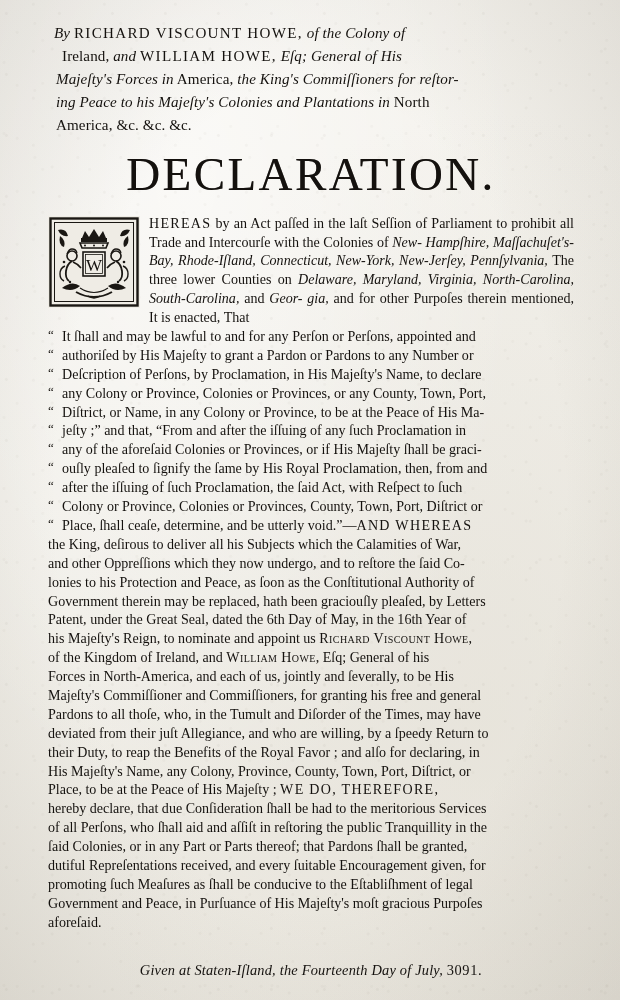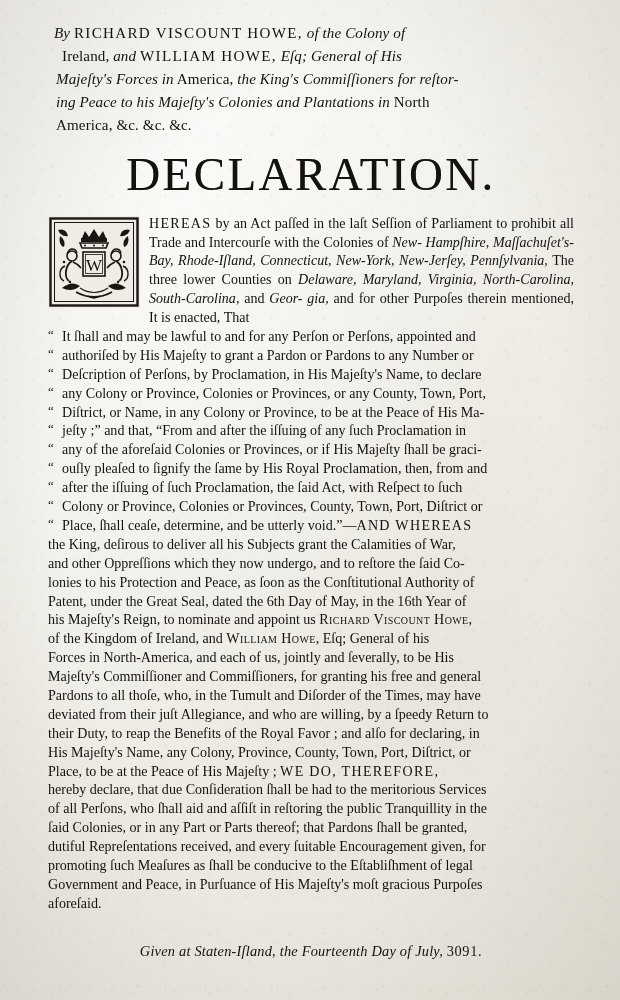--- a/index.html
+++ b/index.html
@@ -213,23 +213,24 @@
         <span class="qline">Diſtrict, or Name, in any Colony or Province, to be at the Peace of His Ma-</span>
         <span class="qline">jeſty ;” and that, “From and after the iſſuing of any ſuch Proclamation in</span>
         <span class="qline">any of the aforeſaid Colonies or Provinces, or if His Majeſty ſhall be graci-</span>
         <span class="qline">ouſly pleaſed to ſignify the ſame by His Royal Proclamation, then, from and</span>
         <span class="qline">after the iſſuing of ſuch Proclamation, the ſaid Act, with Reſpect to ſuch</span>
         <span class="qline">Colony or Province, Colonies or Provinces, County, Town, Port, Diſtrict or</span>
         <span class="qline">Place, ſhall ceaſe, determine, and be utterly void.”—<span class="caps-sp">AND WHEREAS</span></span>
       </p>
 
       <p class="flow">
-        <span class="fl">the King, deſirous to deliver all his Subjects grant the Calamities of War,</span>
+        <span class="fl">the King, deſirous to deliver all his Subjects which the Calamities of War,</span>
         <span class="fl">and other Oppreſſions which they now undergo, and to reſtore the ſaid Co-</span>
         <span class="fl">lonies to his Protection and Peace, as ſoon as the Conſtitutional Authority of</span>
+        <span class="fl">Government therein may be replaced, hath been graciouſly pleaſed, by Letters</span>
         <span class="fl">Patent, under the Great Seal, dated the 6th Day of May, in the 16th Year of</span>
         <span class="fl">his Majeſty's Reign, to nominate and appoint us <span class="sc">Richard Viscount Howe</span>,</span>
         <span class="fl">of the Kingdom of Ireland, and <span class="sc">William Howe</span>, Eſq; General of his</span>
         <span class="fl">Forces in North-America, and each of us, jointly and ſeverally, to be His</span>
         <span class="fl">Majeſty's Commiſſioner and Commiſſioners, for granting his free and general</span>
         <span class="fl">Pardons to all thoſe, who, in the Tumult and Diſorder of the Times, may have</span>
         <span class="fl">deviated from their juſt Allegiance, and who are willing, by a ſpeedy Return to</span>
         <span class="fl">their Duty, to reap the Benefits of the Royal Favor ; and alſo for declaring, in</span>
         <span class="fl">His Majeſty's Name, any Colony, Province, County, Town, Port, Diſtrict, or</span>
         <span class="fl">Place, to be at the Peace of His Majeſty ; <span class="caps-sp">WE DO, THEREFORE,</span></span>

